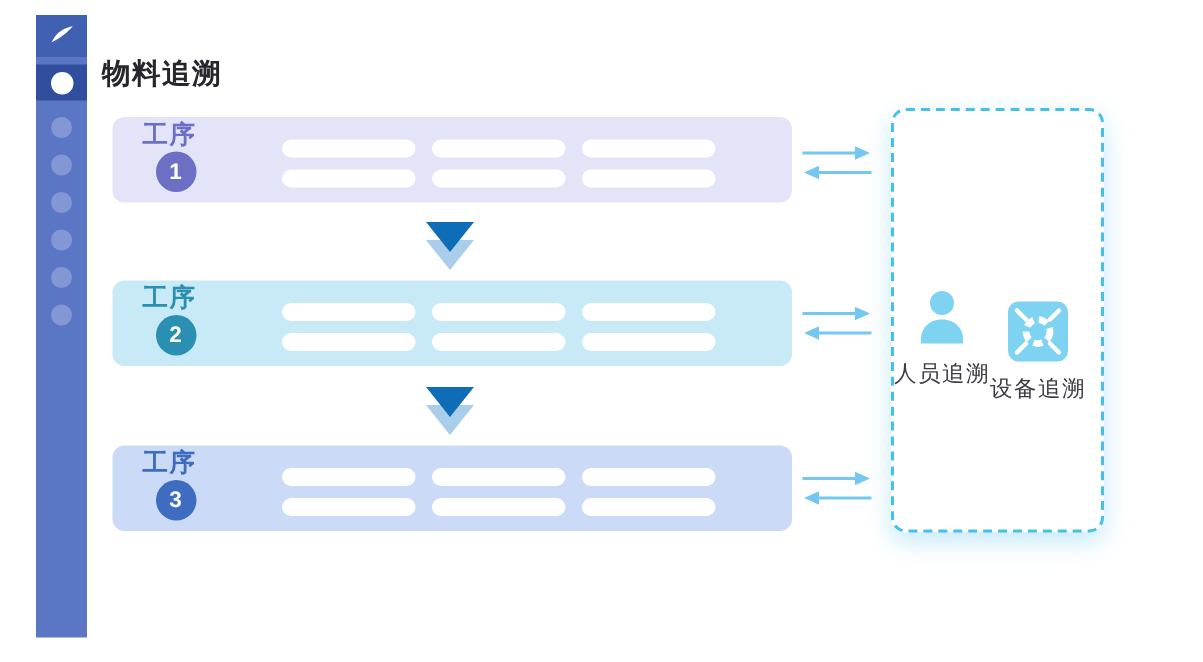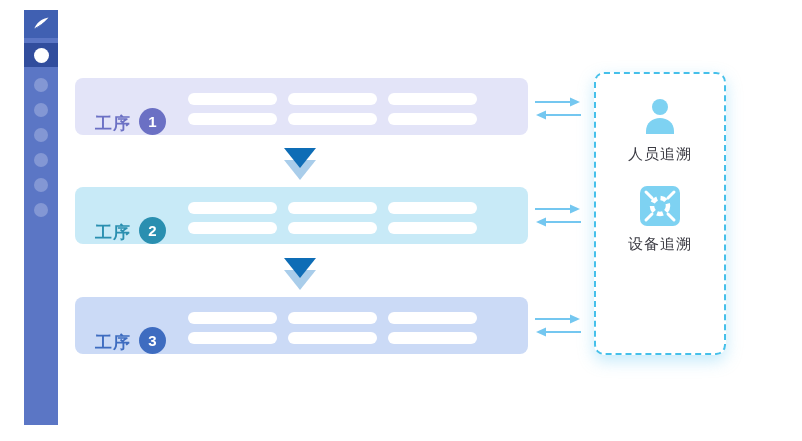--- a/index.html
+++ b/index.html
@@ -29,21 +29,21 @@
                       background:transparent; min-width:0;
                       font-family:"Liberation Sans", sans-serif; }
   .search-box input::placeholder { color:#9a9a9a; }
 
   
   .proc-row { position:absolute; left:75px; width:453px; height:57px; border-radius:8px; }
   .row-1 { top:78px;  background:#e3e4f8; }
   .row-2 { top:187px; background:#c8eaf7; }
   .row-3 { top:297px; background:#cbdaf6; }
   .proc-head { position:absolute; left:20px; top:0; height:57px; display:flex;
-               align-items:flex-end; }
+               align-items:center;flex-direction:column; }
   .proc-label { font-size:17px; font-weight:bold; letter-spacing:1px; }
   .row-1 .proc-label { color:#6b70c4; }
   .row-2 .proc-label { color:#2a8fb0; }
   .row-3 .proc-label { color:#3e6cc0; }
   .proc-badge { width:27px; height:27px; border-radius:50%; margin-left:8px;
                 display:flex; align-items:center; justify-content:center;
                 color:#fff; font-size:15px; font-weight:bold; }
   .row-1 .proc-badge { background:#6b70c4; }
   .row-2 .proc-badge { background:#2a8fb0; }
   .row-3 .proc-badge { background:#3e6cc0; }
@@ -57,24 +57,24 @@
   .tri { position:absolute; left:0; width:0; height:0;
          border-left:16px solid transparent; border-right:16px solid transparent; }
   .tri-light { top:12px; border-top:20px solid #a9cdea; }
   .tri-dark  { top:0;  border-top:20px solid #0e6db6; }
 
   
   .link-arrows { position:absolute; left:534px; width:48px; height:24px; }
   .la-1 { top:97px; } .la-2 { top:204px; } .la-3 { top:314px; }
 
   
-  .trace-panel { position:absolute; left:594px; top:72px; width:132px; height:283px;
+  .trace-panel { position:absolute; left:594px; top:72px; width:142px; height:283px;
                  background:#ffffff; border:2px dashed #45c0ea; border-radius:10px;
                  box-shadow:0 6px 16px rgba(90,195,240,0.35);
-                 display:flex; flex-direction:column; align-items:center;
+                 display:flex; flex-direction:row; align-items:center;
                  padding-top:20px; }
   .trace-item { display:flex; flex-direction:column; align-items:center; }
   .trace-item + .trace-item { margin-top:20px; }
   .trace-icon { height:44px; display:flex; align-items:center; justify-content:center; }
   .trace-label { margin-top:7px; font-size:15px; color:#3b3b43; letter-spacing:1px; }
 </style>
 </head>
 <body>
 
 <div id="stage">
@@ -90,20 +90,21 @@
       <div class="active-dot"></div>
     </div>
     <div class="nav-dot"></div>
     <div class="nav-dot"></div>
     <div class="nav-dot"></div>
     <div class="nav-dot"></div>
     <div class="nav-dot"></div>
     <div class="nav-dot"></div>
   </div>
 
+  <div class="page-title">物料追溯</div>
 
   <div class="proc-row row-1">
     <div class="proc-head">
       <span class="proc-label">工序</span>
       <span class="proc-badge">1</span>
     </div>
     <div class="pills">
       <div class="pill"></div>
       <div class="pill"></div>
       <div class="pill"></div>

